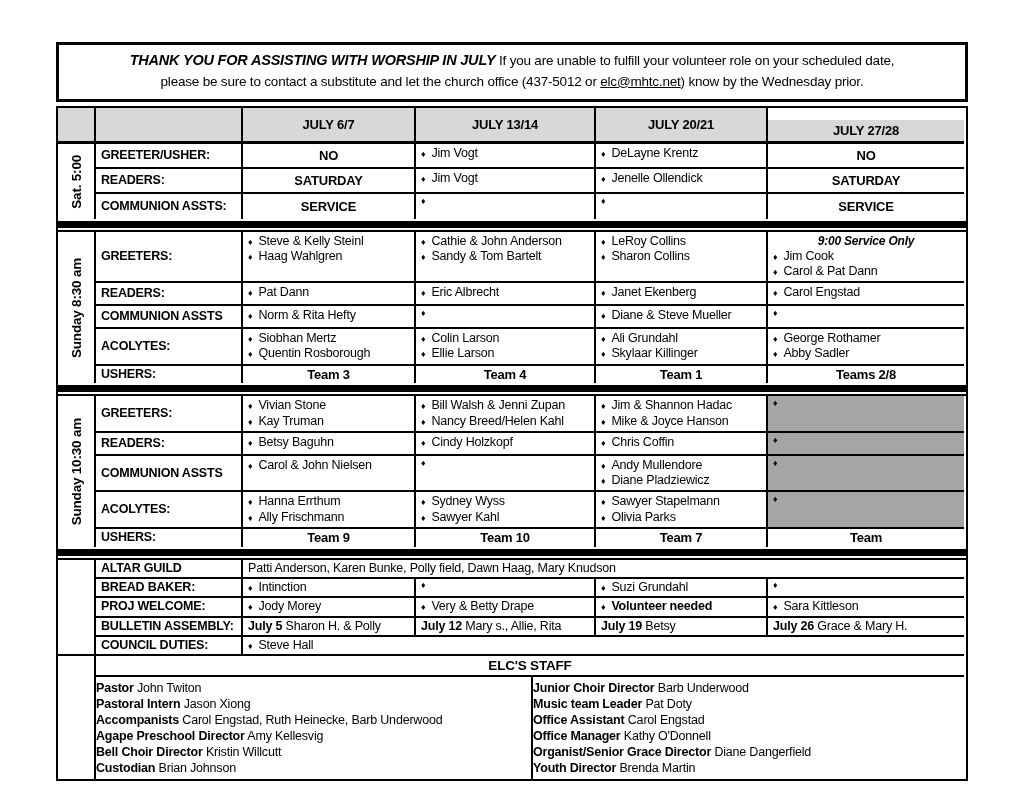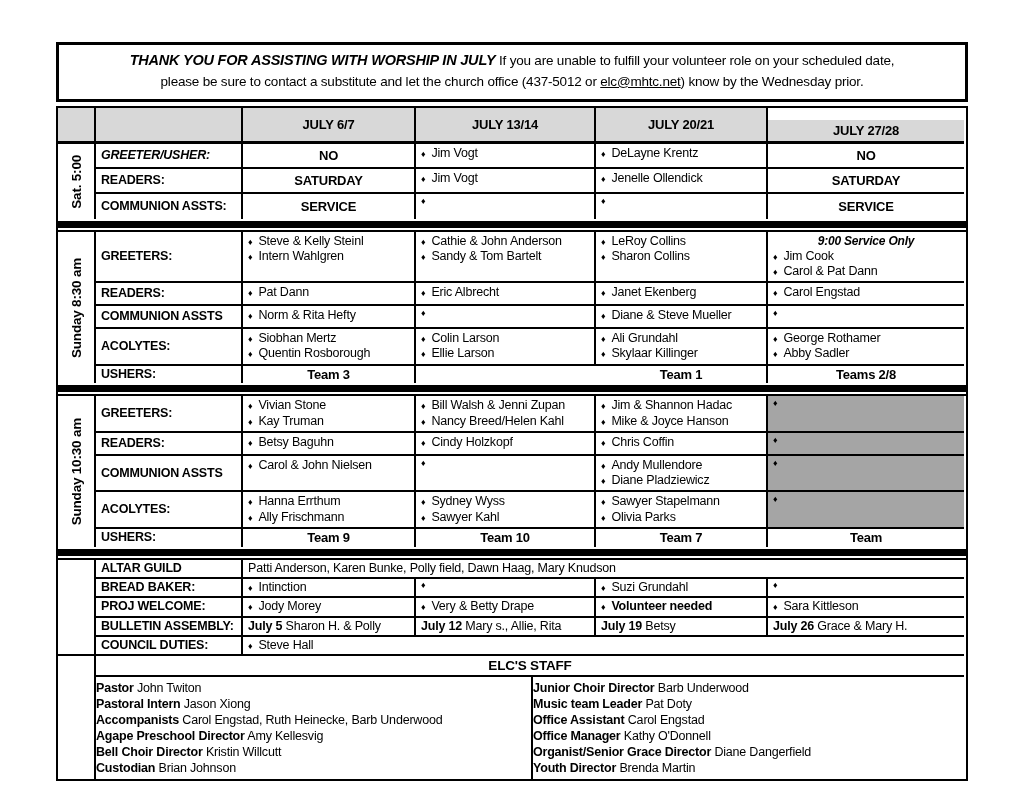--- a/index.html
+++ b/index.html
@@ -72,21 +72,21 @@
           <div class="hcell" style="grid-column: 2;"></div>
           <div class="hcell" style="grid-column: 3;">JULY 6/7</div>
           <div class="hcell" style="grid-column: 4;">JULY 13/14</div>
           <div class="hcell" style="grid-column: 5;">JULY 20/21</div>
           <div class="hcell last-col" style="grid-column: 6;">JULY 27/28</div>
         </div>
         <div class="grid">
           <div class="side" style="grid-area: 1 / 1 / span 3;">
             <span>Sat. 5:00</span>
           </div>
-          <div class="cell lbl" style="grid-area: 1 / 2; font-style: italic;">GREETER/USHER:</div>
+          <div class="cell lbl" style="grid-area: 1 / 2;">GREETER/USHER:</div>
           <div class="cell center-cell" style="grid-area: 1 / 3;">
             <span>NO</span>
           </div>
           <div class="cell" style="grid-area: 1 / 4;">
             <div class="item">
               <span class="dia">♦</span>
               <span>Jim Vogt</span>
             </div>
           </div>
           <div class="cell" style="grid-area: 1 / 5;">
@@ -143,21 +143,21 @@
             <span>Sunday 8:30 am</span>
           </div>
           <div class="cell lbl" style="grid-area: 1 / 2;">GREETERS:</div>
           <div class="cell" style="grid-area: 1 / 3;">
             <div class="item">
               <span class="dia">♦</span>
               <span>Steve &amp; Kelly Steinl</span>
             </div>
             <div class="item">
               <span class="dia">♦</span>
-              <span>Intern Wahlgren</span>
+              <span>Haag Wahlgren</span>
             </div>
           </div>
           <div class="cell" style="grid-area: 1 / 4;">
             <div class="item">
               <span class="dia">♦</span>
               <span>Cathie &amp; John Anderson</span>
             </div>
             <div class="item">
               <span class="dia">♦</span>
               <span>Sandy &amp; Tom Bartelt</span>
@@ -271,20 +271,23 @@
               <span>George Rothamer</span>
             </div>
             <div class="item">
               <span class="dia">♦</span>
               <span>Abby Sadler</span>
             </div>
           </div>
           <div class="cell lbl row-short no-bot" style="grid-area: 5 / 2;">USHERS:</div>
           <div class="cell row-short no-bot center-cell" style="grid-area: 5 / 3;">
             <span>Team 3</span>
+          </div>
+          <div class="cell row-short no-bot center-cell" style="grid-area: 5 / 4;">
+            <span>Team 4</span>
           </div>
           <div class="cell row-short no-bot center-cell" style="grid-area: 5 / 5;">
             <span>Team 1</span>
           </div>
           <div class="cell row-short no-bot last-col center-cell" style="grid-area: 5 / 6;">
             <span>Teams 2/8</span>
           </div>
         </div>
         <div class="hbar"></div>
         <div class="grid">

